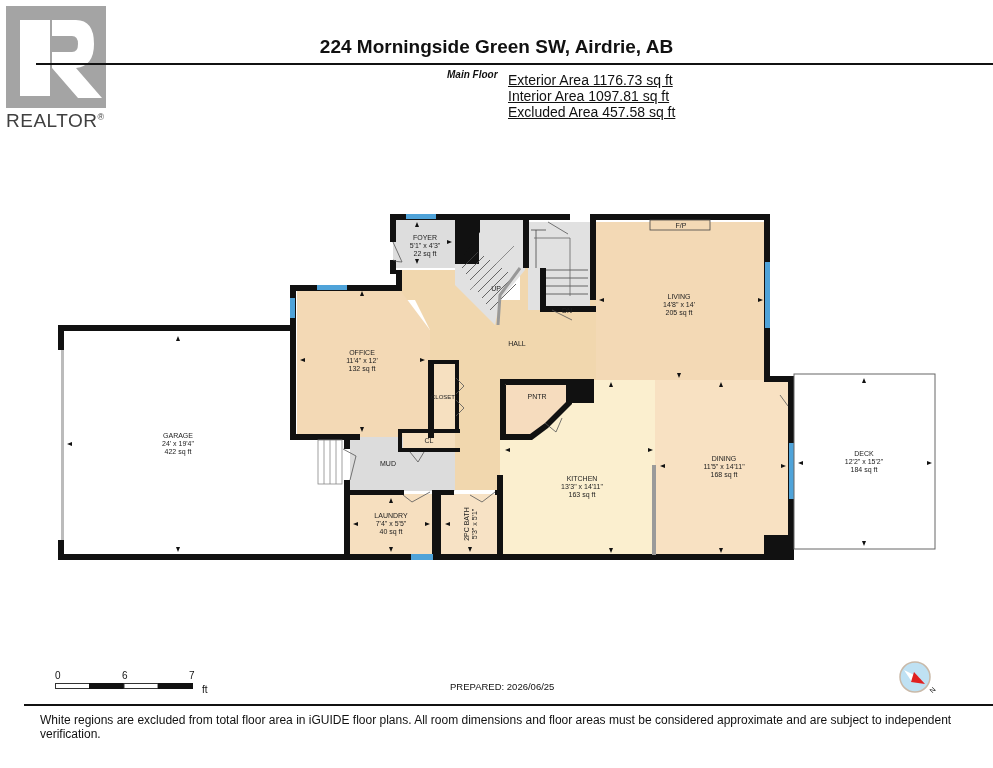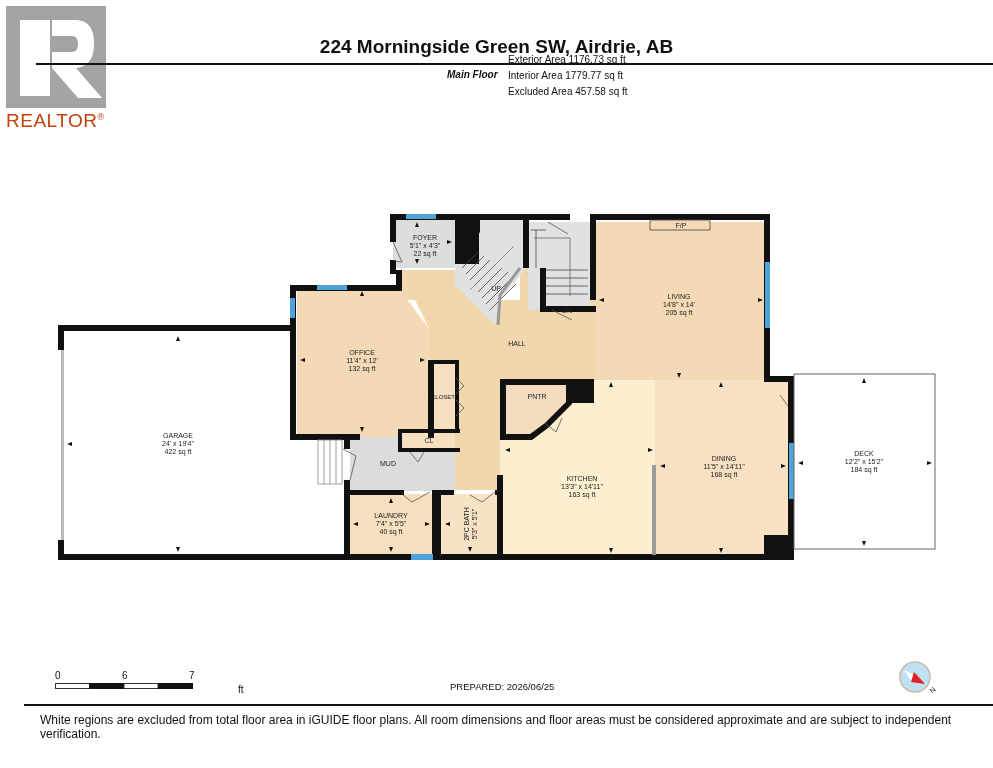--- a/index.html
+++ b/index.html
@@ -1,23 +1,23 @@
 <!DOCTYPE html>
 <html><head>
 <meta charset="utf-8">
 <style>
   html, body { margin:0; padding:0; background:#ffffff; }
   body { width:993px; height:768px; position:relative; overflow:hidden; font-family:"Liberation Sans", sans-serif; color:#111; }
   .logo { position:absolute; left:6px; top:6px; width:100px; height:102px; background:#a4a4a4; }
-  .logo-text { position:absolute; left:6px; top:110px; font-size:19px; color:#c2410c; letter-spacing:0.5px; font-family:"Liberation Sans", sans-serif; }
+  .logo-text { position:absolute; left:6px; top:110px; font-size:19px; color:#404040; letter-spacing:0.5px; font-family:"Liberation Sans", sans-serif; }
   .logo-text sup { font-size:9px; }
   .title { position:absolute; left:0; top:36px; width:993px; text-align:center; font-size:19px; font-weight:bold; }
   .title-rule { position:absolute; left:36px; top:63px; width:957px; height:2px; background:#111; }
   .floor-label { position:absolute; left:447px; top:69px; font-size:10px; font-weight:bold;font-style:italic; }
-  .area-lines { position:absolute; left:508px; top:52px; font-size:10px; line-height:16px; }
+  .area-lines { position:absolute; left:508px; top:72px; font-size:14px; line-height:16px;text-decoration:underline; }
   .plan { position:absolute; left:0; top:0; }
   .room-label { font-family:"Liberation Sans", sans-serif; font-size:7px; fill:#222; text-anchor:middle; }
   .scale { position:absolute; left:55px; top:683px; }
   .scale-nums { position:absolute; top:670px; font-size:10px; }
   .prepared { position:absolute; left:450px; top:681px; font-size:9.5px; }
   .footer-rule { position:absolute; left:24px; top:704px; width:969px; height:2px; background:#111; }
   .disclaimer { position:absolute; left:40px; top:713px; font-size:12px; }
   .compass { position:absolute; left:898px; top:660px; }
 </style>
 </head>
@@ -30,21 +30,21 @@
     <path d="M46 30 H66 Q72 30 72 38 Q72 46 66 46 H46 Z" fill="#a4a4a4"></path>
   </svg>
 </div>
 <div class="logo-text"><span>REALTOR</span><sup>®</sup></div>
 
 <div class="title">224 Morningside Green SW, Airdrie, AB</div>
 <div class="title-rule"></div>
 <div class="floor-label">Main Floor</div>
 <div class="area-lines">
   <div>Exterior Area 1176.73 sq ft</div>
-  <div>Interior Area 1779.77 sq ft</div>
+  <div>Interior Area 1097.81 sq ft</div>
   <div>Excluded Area 457.58 sq ft</div>
 </div>
 
 <svg class="plan" width="993" height="768" viewBox="0 0 993 768">
 
   <polygon points="400,270 455,270 500,295 500,380 768,380 768,222 596,222 596,300 545,300 545,268 520,268 520,300 500,300 500,320 455,320 455,300 400,300" fill="#f1d7ae"></polygon>
   <rect x="455" y="320" width="45" height="170" fill="#f1d7ae"></rect>
   <polygon points="400,270 430,330 430,380 455,380 455,270" fill="#f1d7ae"></polygon>
 
   <rect x="596" y="222" width="172" height="158" fill="#f3d9b5"></rect>
@@ -261,21 +261,21 @@
   <text class="room-label" x="724" y="477">168 sq ft</text>
 
   <text class="room-label" x="864" y="456">DECK</text>
   <text class="room-label" x="864" y="464">12'2" x 15'2"</text>
   <text class="room-label" x="864" y="472">184 sq ft</text>
 </svg>
 
 <div class="scale-nums" style="left:55px">0</div>
 <div class="scale-nums" style="left:122px">6</div>
 <div class="scale-nums" style="left:189px">7</div>
-<div class="scale-nums" style="left:202px; top:684px;margin-left:36px;">ft</div>
+<div class="scale-nums" style="left:202px; top:684px;">ft</div>
 <svg class="scale" width="145" height="8">
   <rect x="0.5" y="0.5" width="34" height="5" fill="#fff" stroke="#333"></rect>
   <rect x="34" y="0" width="35" height="6" fill="#111"></rect>
   <rect x="69" y="0.5" width="34" height="5" fill="#fff" stroke="#333"></rect>
   <rect x="103" y="0" width="35" height="6" fill="#111"></rect>
 </svg>
 
 <div class="prepared">PREPARED: 2026/06/25</div>
 
 <svg class="compass" width="40" height="40" viewBox="0 0 40 40">

